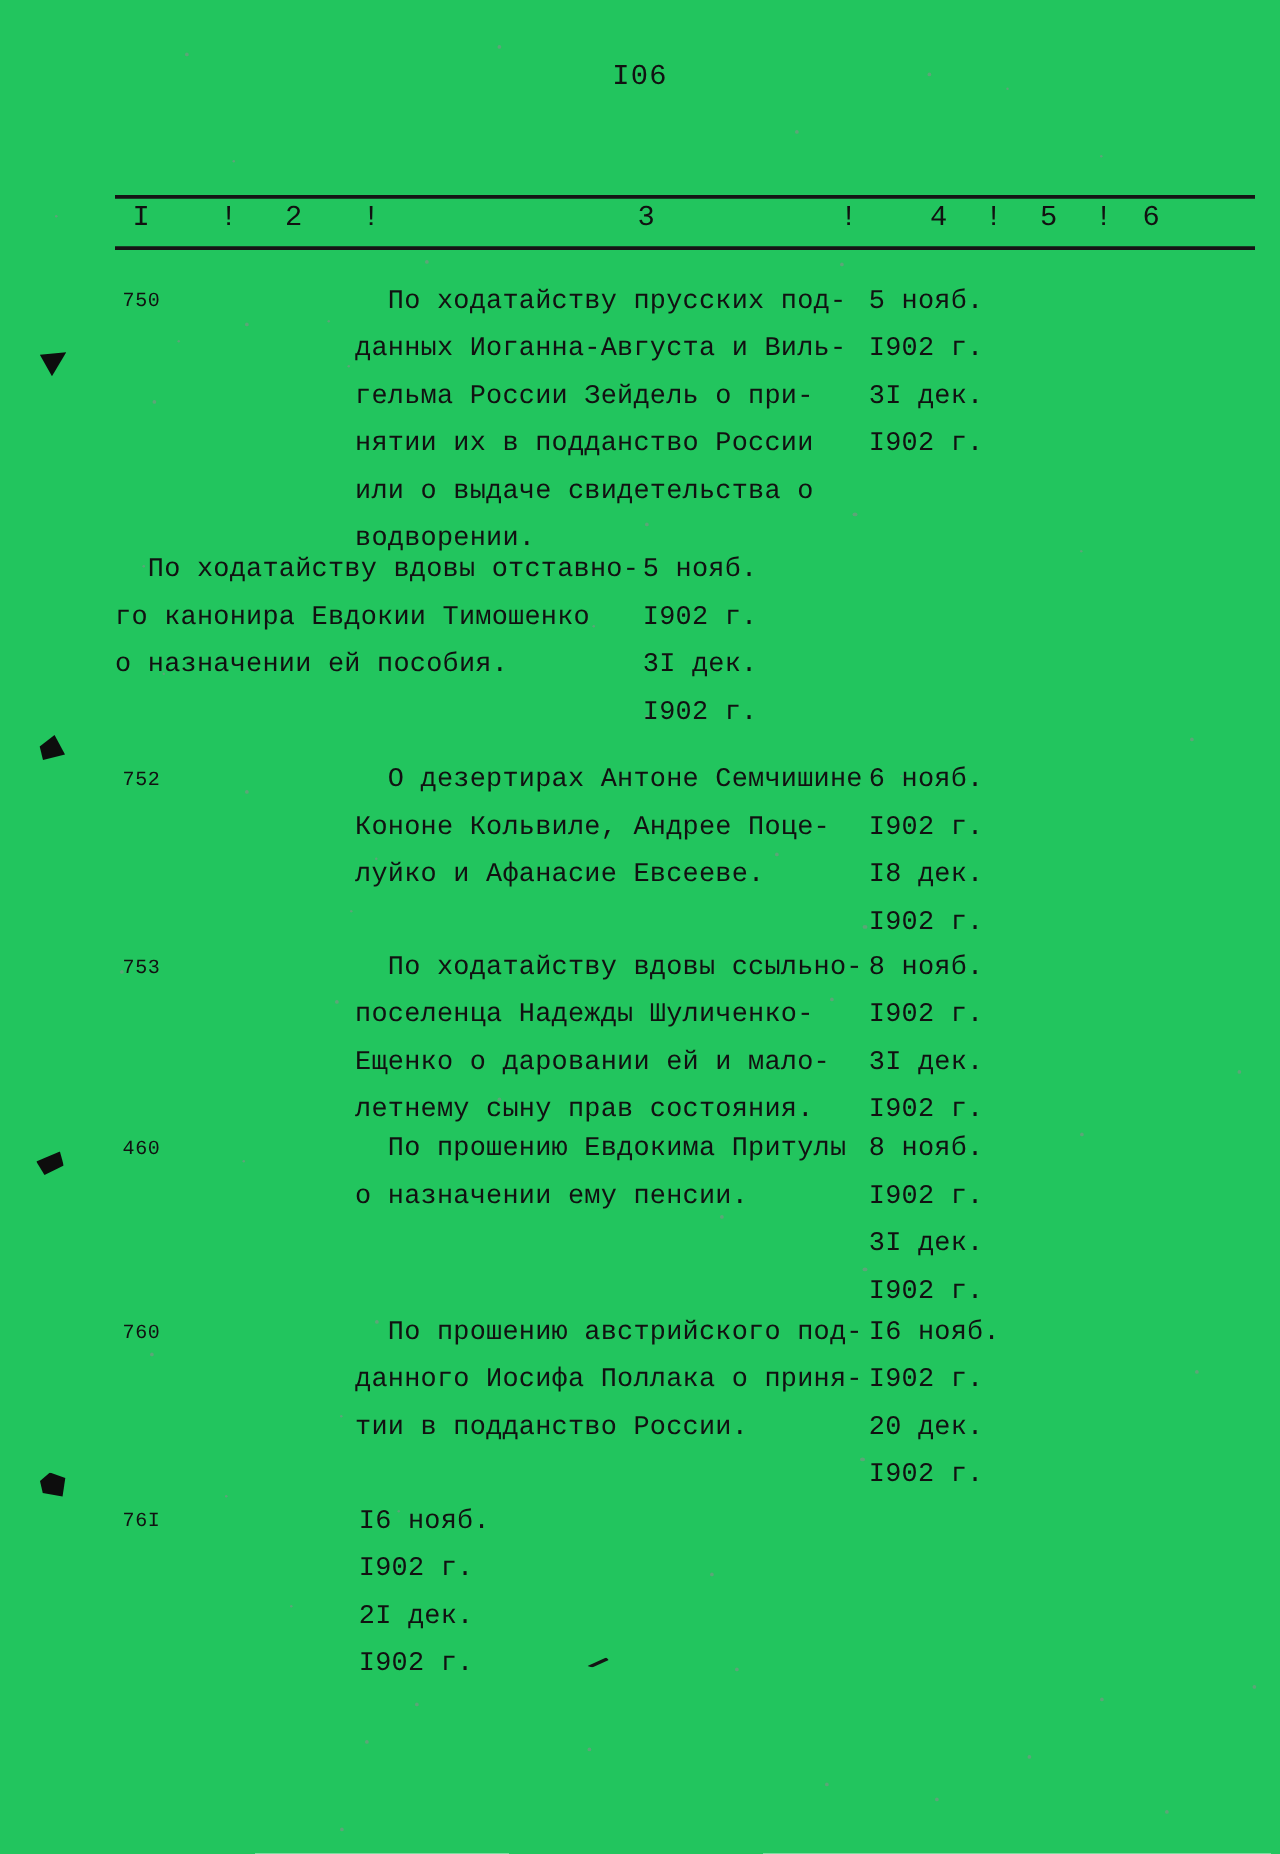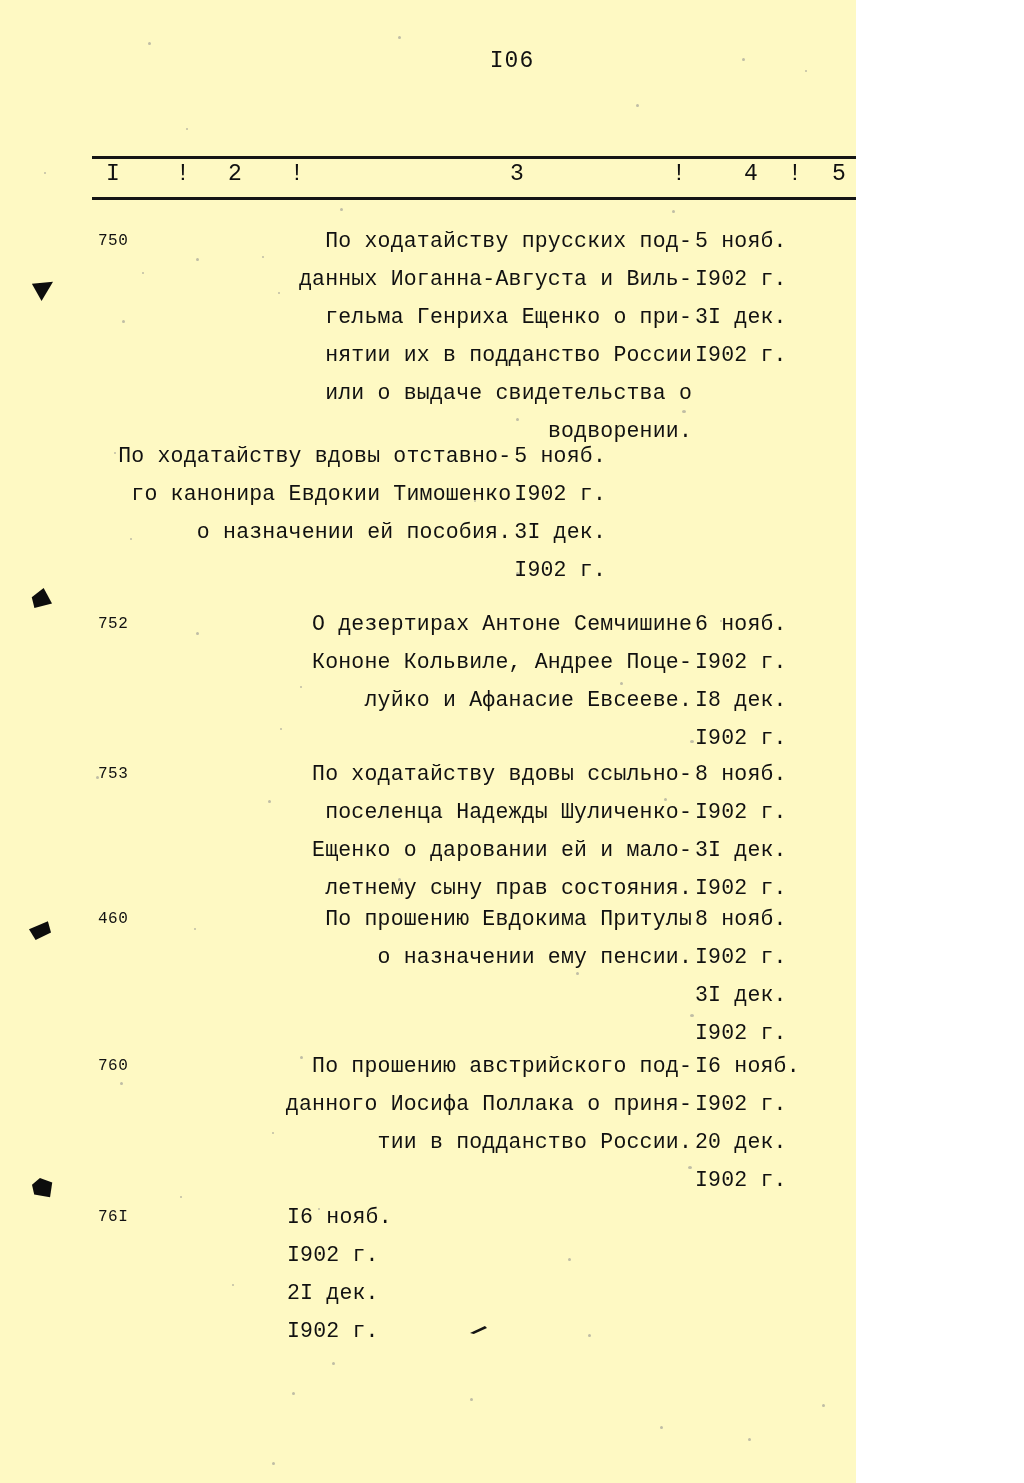--- a/index.html
+++ b/index.html
@@ -7,23 +7,23 @@
     padding: 0;
     background: #ffffff;
   }
   body {
     font-family: "Liberation Mono", "DejaVu Sans Mono", monospace;
     color: #111111;
   }
 
   .page {
     position: relative;
-    width: 856px;
+    width: 1024px;
     height: 1483px;
-    background: #fef9c3;
+    background: #22c55e;
     overflow: hidden;
   }
 
   
   .speckles {
     position: absolute;
     inset: 0;
     pointer-events: none;
   }
   .speckles i {
@@ -97,21 +97,21 @@
     letter-spacing: 0.5px;
     padding-left: 6px;
     white-space: nowrap;
   }
   .subject {
     flex: 0 0 408px;
     font-size: 21.5px;
     line-height: 38px;
     letter-spacing: 0.2px;
   }
-  .subject div { white-space: pre; text-align: right; }
+  .subject div { white-space: pre; }
   .dates {
     flex: 0 0 auto;
     font-size: 21.5px;
     line-height: 38px;
     letter-spacing: 0.2px;
     padding-left: 3px;
   }
   .dates div { white-space: pre; }
 
   
@@ -239,21 +239,21 @@
     <span class="ch5">5</span>
     <span class="chs5">!</span>
     <span class="ch6">6</span>
   </div>
 
   <div class="entry" style="top:222px">
     <div class="num">750</div>
     <div class="subject">
       <div>  По ходатайству прусских под-</div>
       <div>данных Иоганна-Августа и Виль-</div>
-      <div>гельма Генриха Ещенко о при-</div>
+      <div>гельма России Зейдель о при-</div>
       <div>нятии их в подданство России</div>
       <div>или о выдаче свидетельства о</div>
       <div>водворении.</div>
     </div>
     <div class="dates">
       <div>5 нояб.</div>
       <div>I902 г.</div>
       <div>3I дек.</div>
       <div>I902 г.</div>
     </div>

